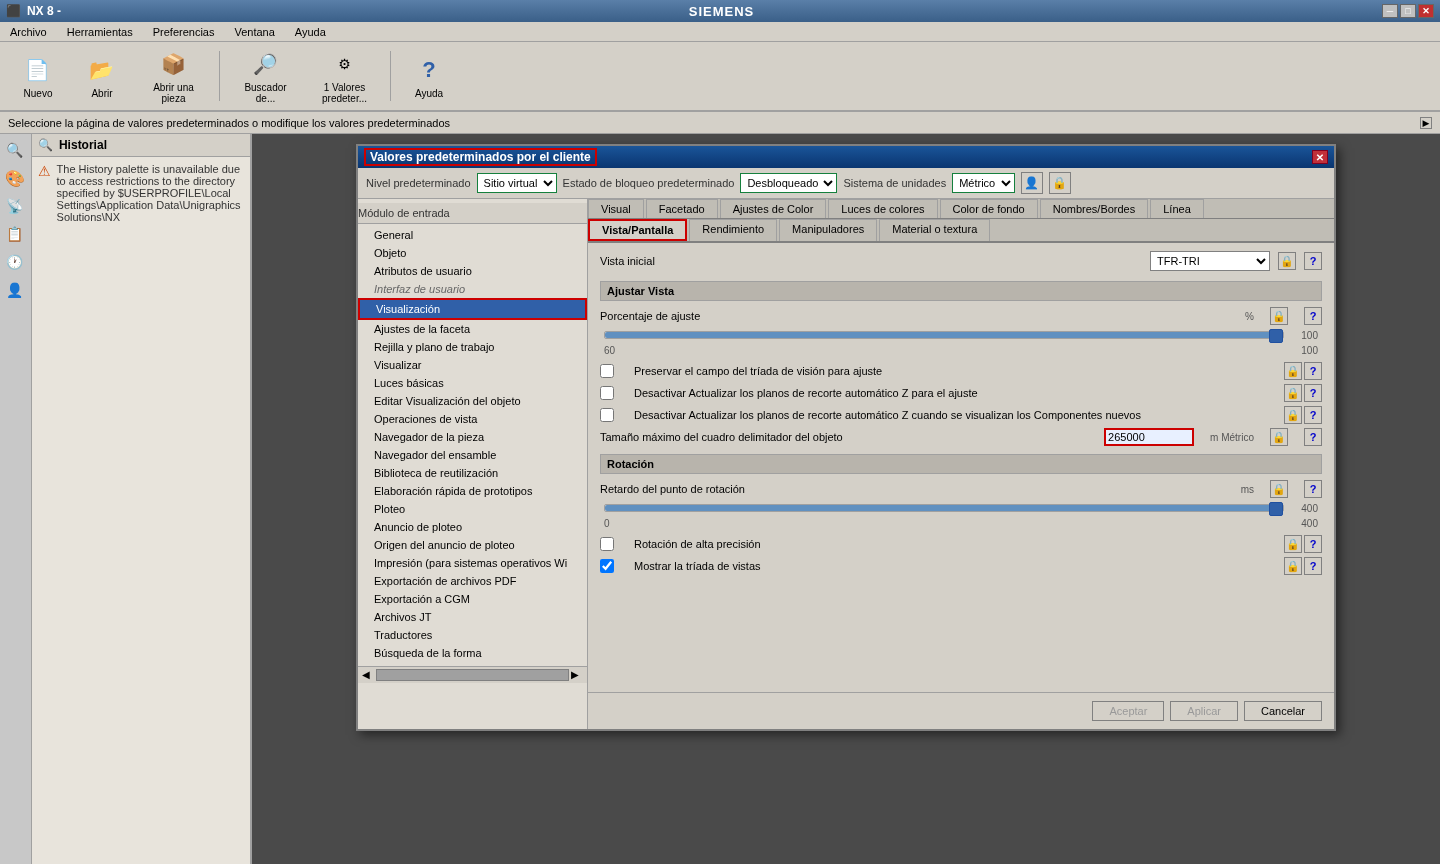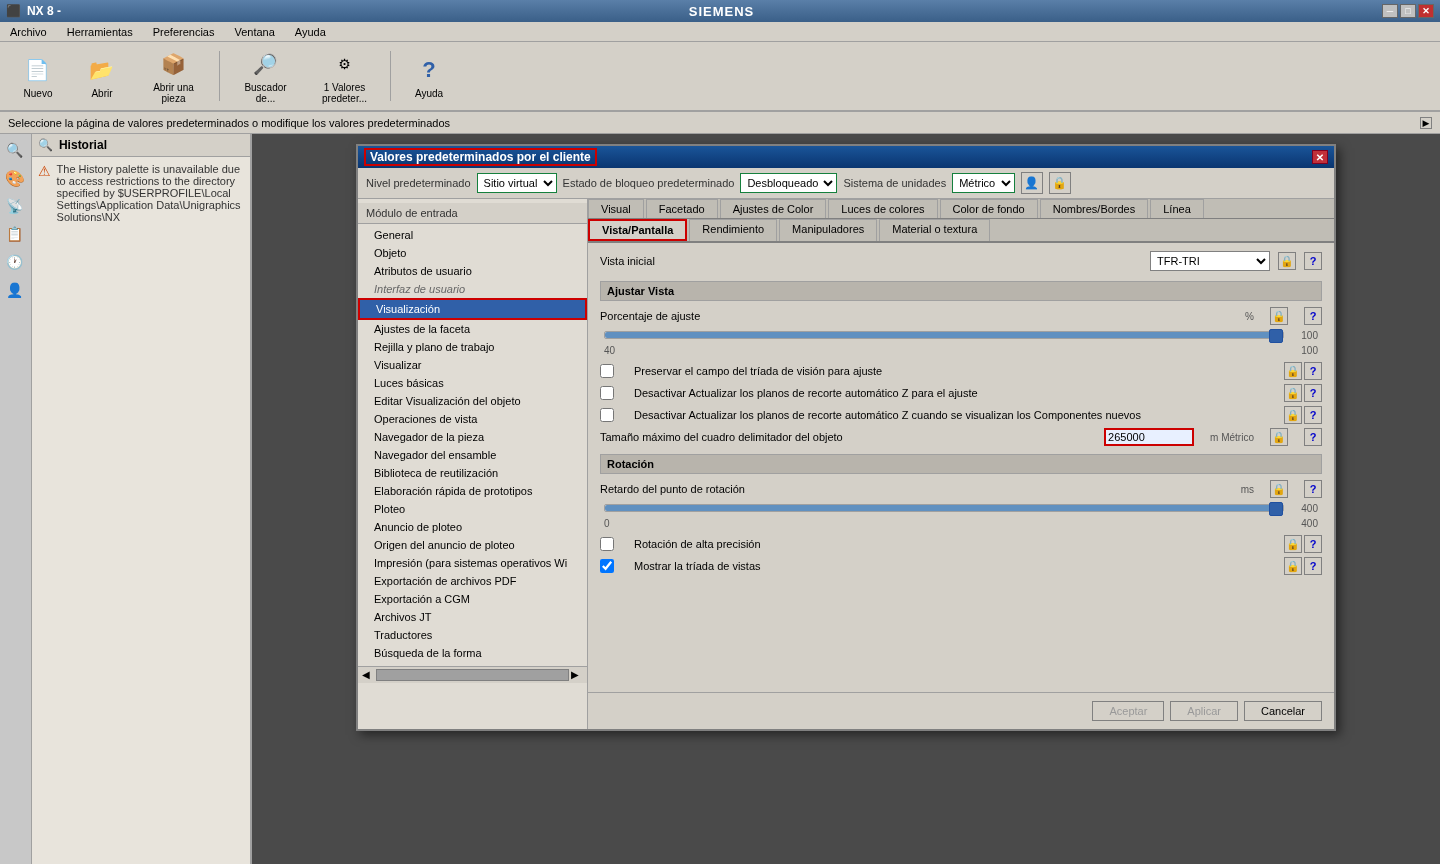--- a/index.html
+++ b/index.html
@@ -229,21 +229,21 @@
 
     
     #left-nav {
       width: 230px;
       background: #e0dcd4;
       border-right: 1px solid #a0a0a0;
       overflow-y: auto;
       padding: 4px 0;
     }
     #left-nav-header {
-      padding: 4px 8px;
+      padding: 4px 0;
       font-size: 11px;
       color: #333;
       background: #d4d0c8;
       border-bottom: 1px solid #a0a0a0;
       margin-bottom: 2px;
     }
     .nav-item {
       padding: 3px 8px 3px 16px;
       cursor: pointer;
       font-size: 11px;
@@ -611,21 +611,21 @@
             <div style="display:flex; align-items:center; gap:4px; margin-bottom:4px; padding:0 4px;">
               <div style="flex:1; position:relative;">
                 <div class="slider-track">
                   <div class="slider-fill" style="width:100%;"></div>
                   <div class="slider-thumb" style="right:0; left:auto;"></div>
                 </div>
               </div>
               <span style="font-size:10px;color:#555; width:30px; text-align:right;">100</span>
             </div>
             <div class="slider-labels" style="padding:0 4px; margin-bottom:6px;">
-              <span>40</span>
+              <span>60</span>
               <span>100</span>
             </div>
 
             <div class="form-row">
               <input type="checkbox" class="form-checkbox" style="">
               <span>Preservar el campo del tríada de visión para ajuste</span>
               <div style="margin-left:auto; display:flex; gap:2px;">
                 <div class="lock-btn">🔒</div>
                 <div class="help-btn">?</div>
               </div>

